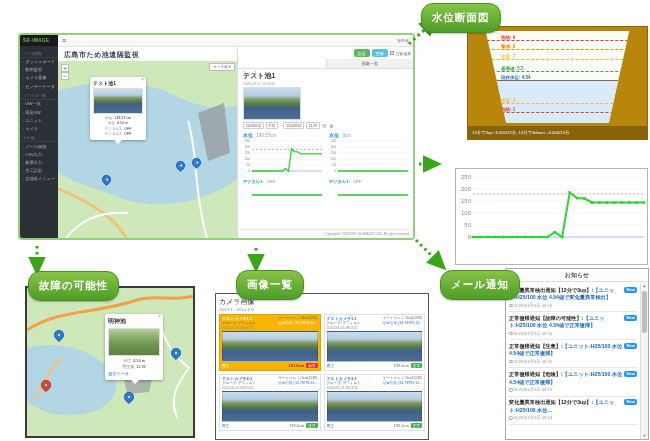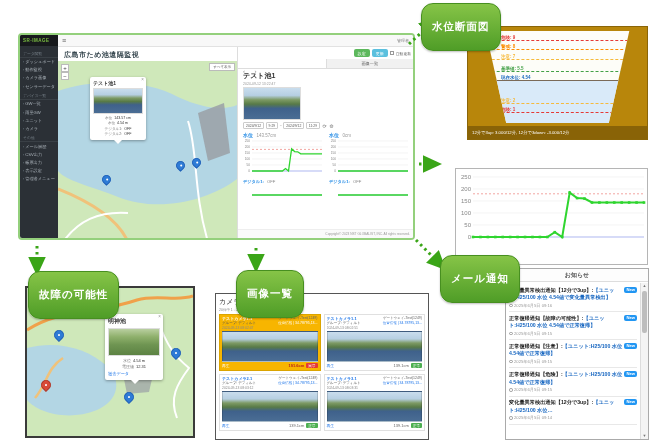--- a/index.html
+++ b/index.html
@@ -2,21 +2,21 @@
 <html><head>
 <meta charset="utf-8">
 <style>
   *{box-sizing:border-box;margin:0;padding:0}
   html,body{background:#fff}
   #canvas{position:relative;width:650px;height:441px;background:#fff;overflow:hidden;
           font-family:"Liberation Sans",sans-serif;color:#333}
   
   .badge{position:absolute;z-index:6;background:linear-gradient(180deg,#86c447,#4f9d27);
          border:1px solid #478f20;border-radius:12px;color:#fff;font-weight:bold;
-         font-size:10.5px;padding:16px 10px;letter-spacing:1px;box-shadow:0 1px 2px rgba(0,0,0,.25);white-space:nowrap}
+         font-size:10.5px;padding:7px 10px;letter-spacing:1px;box-shadow:0 1px 2px rgba(0,0,0,.25);white-space:nowrap}
   
   #arrows{position:absolute;inset:0;z-index:5;pointer-events:none}
   
   #screenshot{position:absolute;left:18px;top:33px;width:397px;height:207px;background:#fff;
               border:2px solid #94d07c;border-radius:4px;overflow:hidden;z-index:1}
   .sb{position:absolute;left:0;top:0;bottom:0;width:38px;background:#2b3036}
   .sb-logo{height:11px;background:#17191c;color:#7cc142;font-weight:bold;font-size:4.5px;line-height:11px;padding-left:3px;letter-spacing:.5px}
   .sb-menu{padding-top:2px}
   .sb-item{font-size:4.2px;color:#aeb6bd;padding:1.6px 3px;white-space:nowrap;overflow:hidden}
   .sb-item::before{content:"▪ ";color:#5f6a72;font-size:3.5px}
@@ -157,21 +157,21 @@
     <path d="M409,44 L434,21" stroke="#3aa517" stroke-width="3" fill="none" stroke-dasharray="2.5 3.5" marker-end="url(#ah)"></path>
     <path d="M419,164 L436,164" stroke="#3aa517" stroke-width="3" fill="none" stroke-dasharray="2.5 3.5" marker-end="url(#ah)"></path>
     <path d="M37,246 L37,270" stroke="#3aa517" stroke-width="3" fill="none" stroke-dasharray="2.5 3.5" marker-end="url(#ah)"></path>
     <path d="M256,248 L256,267" stroke="#3aa517" stroke-width="3" fill="none" stroke-dasharray="2.5 3.5" marker-end="url(#ah)"></path>
     <path d="M416,240 L442,266" stroke="#3aa517" stroke-width="3" fill="none" stroke-dasharray="2.5 3.5" marker-end="url(#ah)"></path>
   </svg>
 
   <div class="badge" style="left:421px;top:3px">水位断面図</div>
   <div class="badge" style="left:28px;top:271px">故障の可能性</div>
   <div class="badge" style="left:236px;top:270px">画像一覧</div>
-  <div class="badge" style="left:440px;top:255px">メール通知</div>
+  <div class="badge" style="left:440px;top:270px">メール通知</div>
 
   <div id="screenshot">
     <div class="sb">
       <div class="sb-logo">SR-IMAGE</div>
       <div class="sb-menu">
           <div class="sb-item sb-header">データ閲覧</div>
           <div class="sb-item">ダッシュボード</div>
           <div class="sb-item">動作監視</div>
           <div class="sb-item">カメラ画像</div>
           <div class="sb-item">センサーデータ</div>

